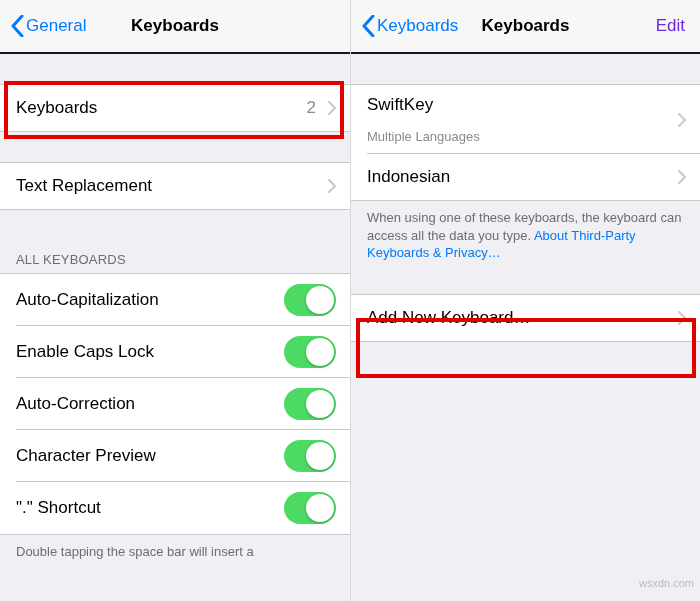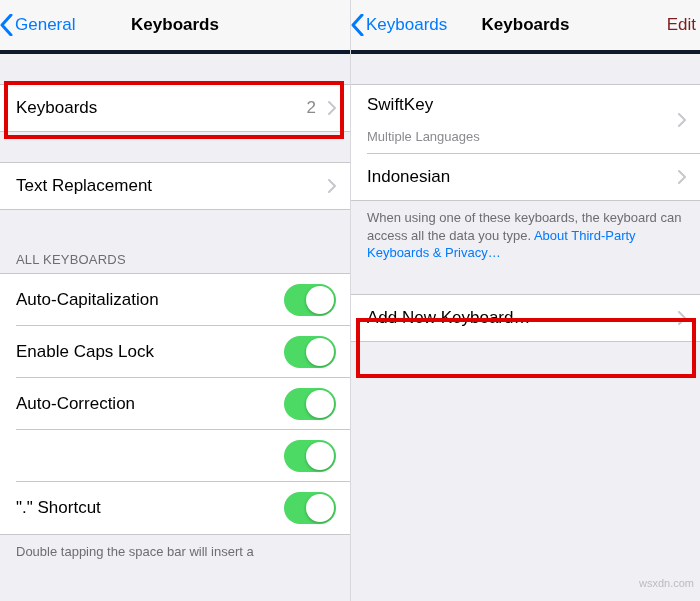--- a/index.html
+++ b/index.html
@@ -17,46 +17,46 @@
     height: 601px;
     background: #efeff4;
     display: flex;
     flex-direction: column;
     overflow: hidden;
   }
   .pane + .pane { border-left: 1px solid #d9d9dd; }
   .navbar {
     height: 54px;
     background: #f7f7f8;
-    border-bottom: 4px solid #0f172a;
+    border-bottom: 2px solid #0f172a;
     display: flex;
     align-items: center;
     position: relative;
-    padding: 0 0;
+    padding: 0 11px;
   }
   .nav-back {
     display: flex;
     align-items: center;
     color: #007aff;
     font-size: 17px;
     font-weight: 400;
   }
   .nav-back svg { margin-right: 2px; }
   .nav-title {
     position: absolute;
     left: 0; right: 0;
     text-align: center;
     font-size: 17px;
     font-weight: 600;
     color: #000;
     pointer-events: none;
   }
   .nav-right {
     margin-left: auto;
-    color: #7f1d1d;
+    color: #6d28d9;
     font-size: 17px;
     padding-right: 4px;
   }
   .group-spacer { height: 30px; }
   .group-spacer-sm { height: 20px; }
   .group-header {
     font-size: 13px;
     color: #6d6d72;
     padding: 6px 16px;
     text-transform: uppercase;
@@ -201,20 +201,21 @@
     </div>
     <div class="cell">
       <span class="cell-label">Enable Caps Lock</span>
       <div class="toggle"></div>
     </div>
     <div class="cell">
       <span class="cell-label">Auto-Correction</span>
       <div class="toggle"></div>
     </div>
     <div class="cell">
+      <span class="cell-label">Character Preview</span>
       <div class="toggle"></div>
     </div>
     <div class="cell">
       <span class="cell-label">"." Shortcut</span>
       <div class="toggle"></div>
     </div>
   </div>
 
   <div class="footer-text">Double tapping the space bar will insert a</div>
 </div>

